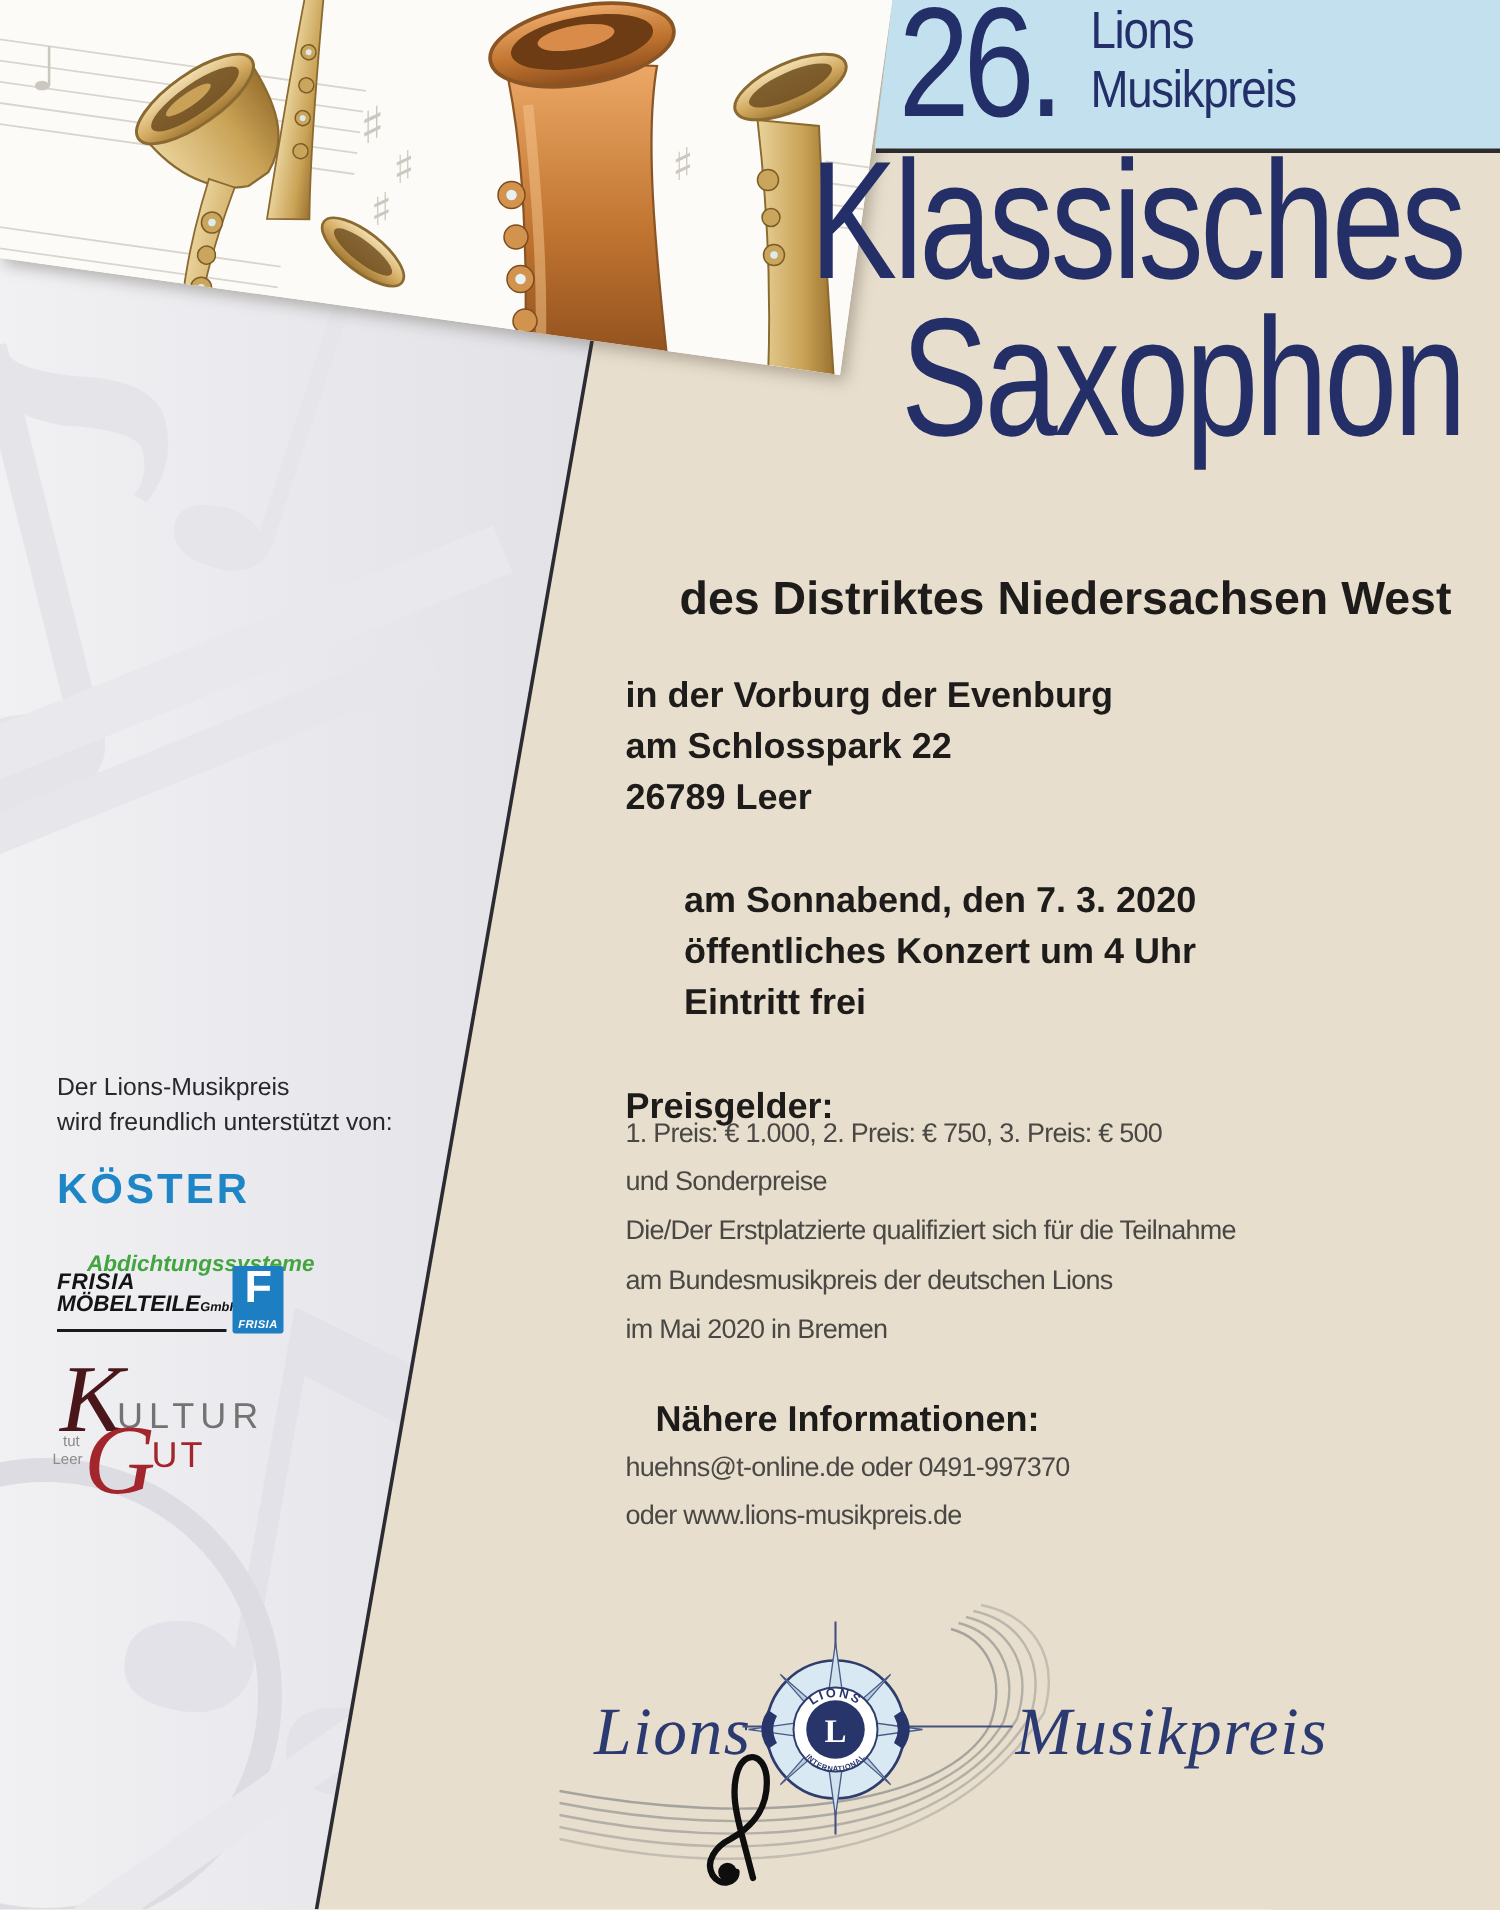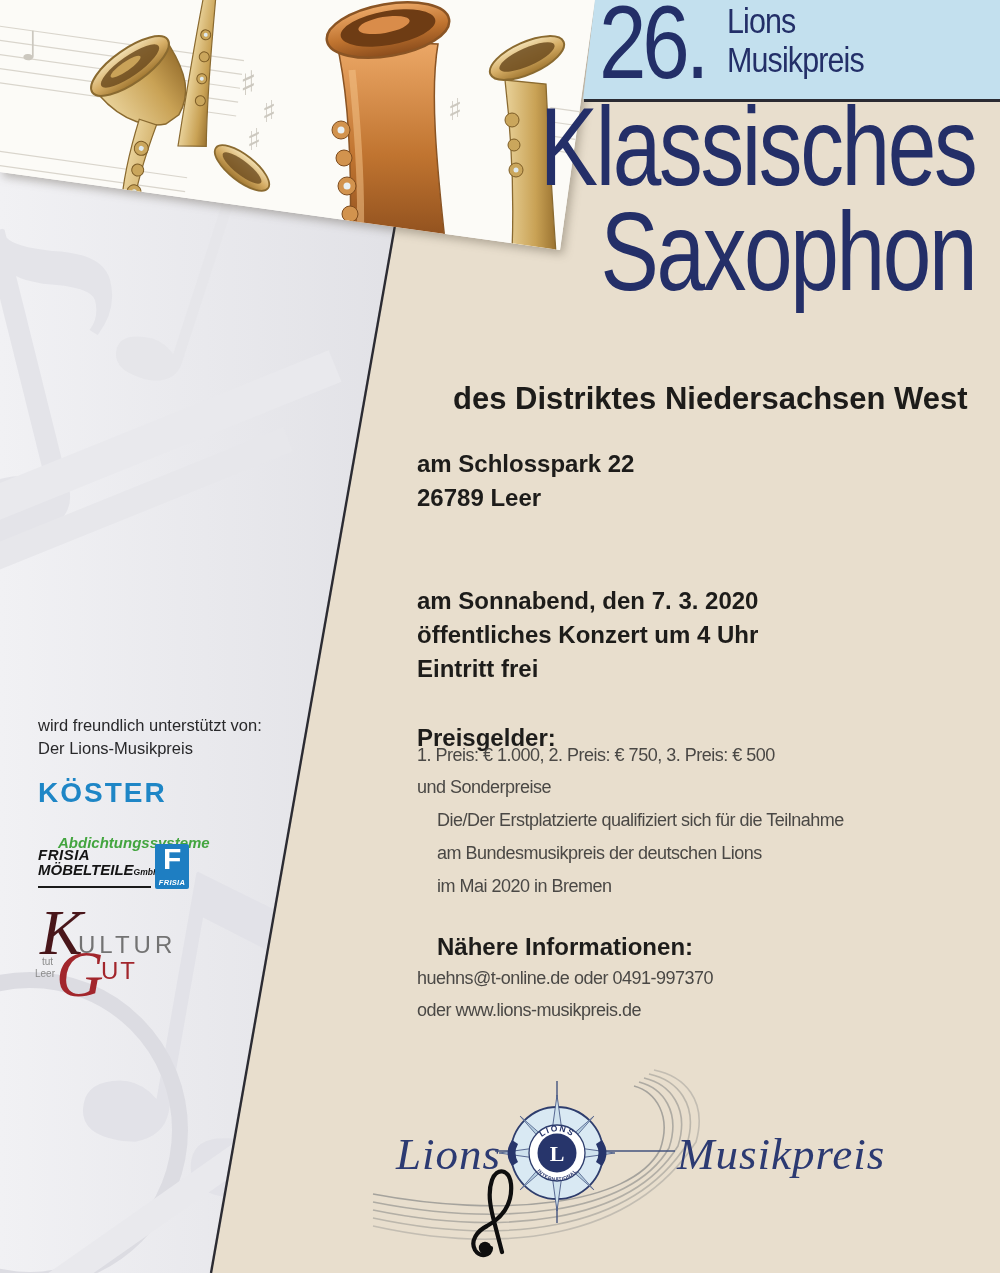--- a/index.html
+++ b/index.html
@@ -203,47 +203,48 @@
   </div>
 
   <div class="title">
     <span>Klassisches</span>
     <span>Saxophon</span>
   </div>
 
   <div class="tx subtitle" style="top:381px;">des Distriktes Niedersachsen West</div>
 
   <div class="tx b24" style="top:447px;">
+    <div>in der Vorburg der Evenburg</div>
     <div>am Schlosspark 22</div>
     <div>26789 Leer</div>
   </div>
 
-  <div class="tx b24" style="top:584px;">
+  <div class="tx b24" style="top:584px;margin-left:39px;">
     <div>am Sonnabend, den 7. 3. 2020</div>
     <div>öffentliches Konzert um 4 Uhr</div>
     <div>Eintritt frei</div>
   </div>
 
   <div class="tx b24" style="top:706px;margin-top:15px;">Preisgelder:</div>
   <div class="tx r22" style="top:739px;">1. Preis: € 1.000, 2. Preis: € 750, 3. Preis: € 500</div>
   <div class="tx r22" style="top:771px;">und Sonderpreise</div>
 
-  <div class="tx r22" style="top:804px;margin-left:20px;">
+  <div class="tx r22" style="top:804px;">
     <div>Die/Der Erstplatzierte qualifiziert sich für die Teilnahme</div>
     <div>am Bundesmusikpreis der deutschen Lions</div>
     <div>im Mai 2020 in Bremen</div>
   </div>
 
   <div class="tx b24" style="top:930px;margin-left:20px;">Nähere Informationen:</div>
   <div class="tx r22" style="top:962px;">huehns@t-online.de oder 0491-997370</div>
   <div class="tx r22" style="top:994px;">oder www.lions-musikpreis.de</div>
 
   <div class="side support abs">
+    <div>Der Lions-Musikpreis</div>
     <div>wird freundlich unterstützt von:</div>
-    <div>Der Lions-Musikpreis</div>
   </div>
 
   <div class="side koester-name abs">KÖSTER</div>
   <div class="side koester-tag abs">Abdichtungssysteme</div>
 
   <div>
     <div class="side frisia-l1 abs">FRISIA</div>
     <div class="side frisia-l2 abs"><span>MÖBELTEILE</span><span class="frisia-gmbh">GmbH</span></div>
     <div class="side frisia-rule abs"></div>
     <div class="side frisia-badge abs">

